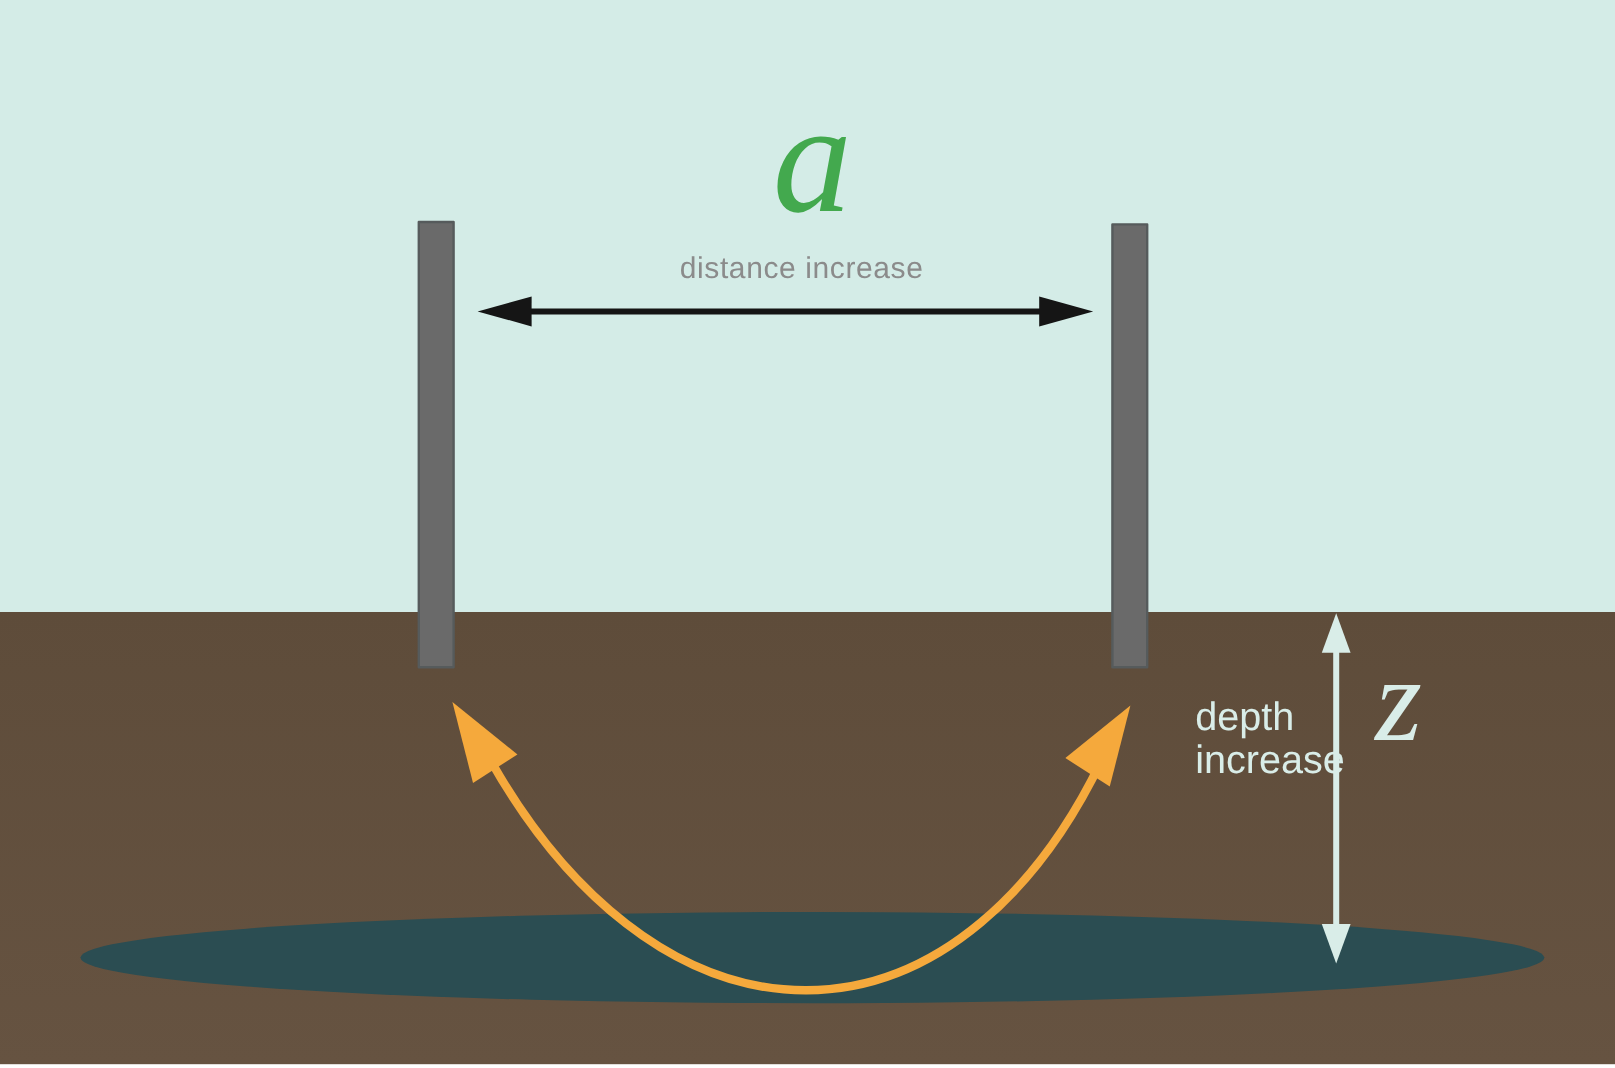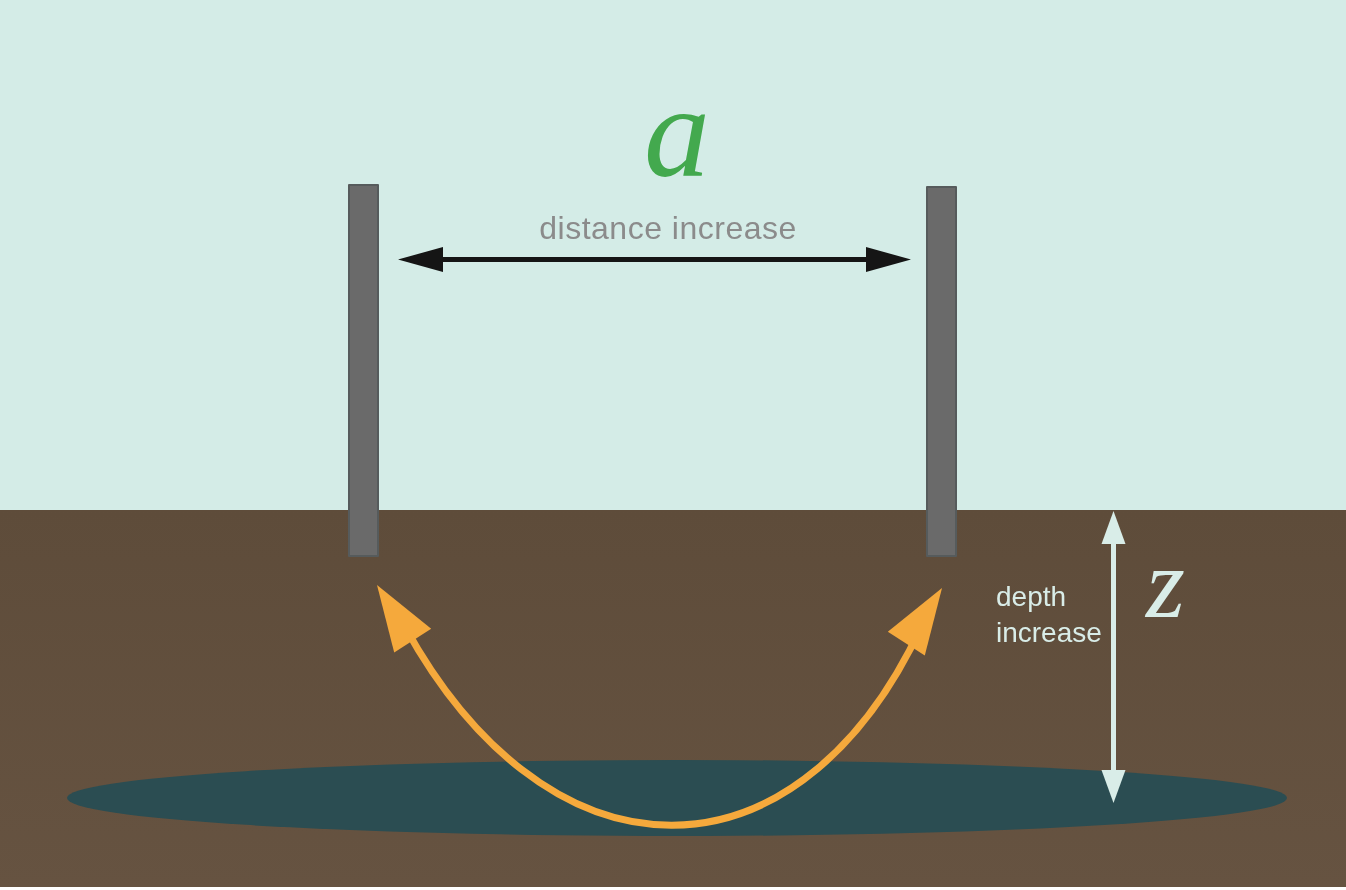--- a/index.html
+++ b/index.html
@@ -13,30 +13,30 @@
   .sky{position:absolute;left:0;top:0;width:1346px;height:510px;background:var(--sky);}
   .ground{position:absolute;left:0;top:510px;width:1346px;height:377px;
     background:linear-gradient(180deg,var(--ground-top) 0%,var(--ground-bottom) 100%);}
   .overlay{position:absolute;left:0;top:0;width:1346px;height:887px;}
   .post{position:absolute;width:27px;background:var(--post-fill);
     border:2px solid var(--post-edge);border-radius:1px;}
   .post.left{left:348px;top:184px;height:369px;}
   .post.right{left:926px;top:186px;height:367px;}
   .label-distance{
     position:absolute;left:668px;top:210px;transform:translateX(-50%);
-    font-size:32px;letter-spacing:.5px;color:var(--label-gray);white-space:nowrap;
+    font-size:25px;letter-spacing:.5px;color:var(--label-gray);white-space:nowrap;
   }
   .symbol-a{
     position:absolute;left:677px;top:66px;transform:translateX(-50%);
     font-family:"Liberation Serif", serif;font-style:italic;
     font-size:132px;line-height:1;color:var(--symbol-green);
   }
   .label-depth{
     position:absolute;left:996px;top:579px;
-    font-size:28px;line-height:36px;color:var(--mint);white-space:nowrap;
+    font-size:33px;line-height:36px;color:var(--mint);white-space:nowrap;
   }
   .symbol-z{
     position:absolute;left:1146px;top:534px;
     font-family:"Liberation Serif", serif;font-style:italic;
     font-size:100px;line-height:1;color:var(--mint);
   }
 </style>
 </head>
 <body>
 

